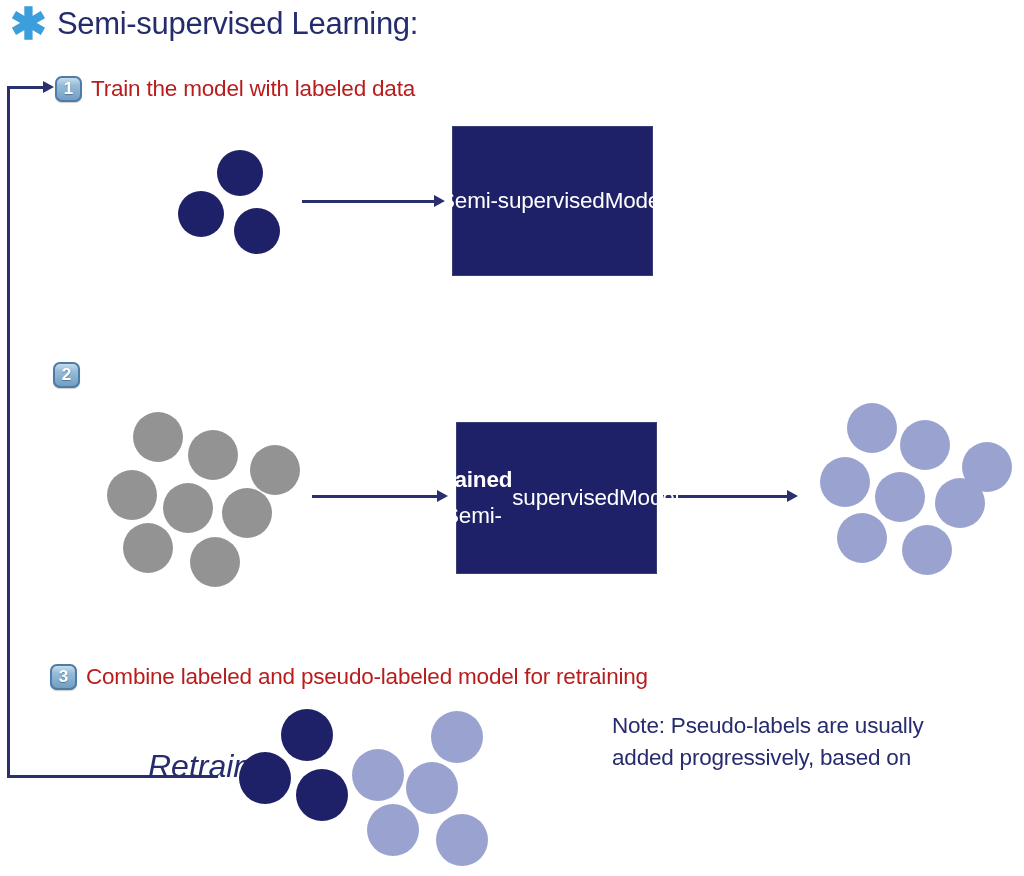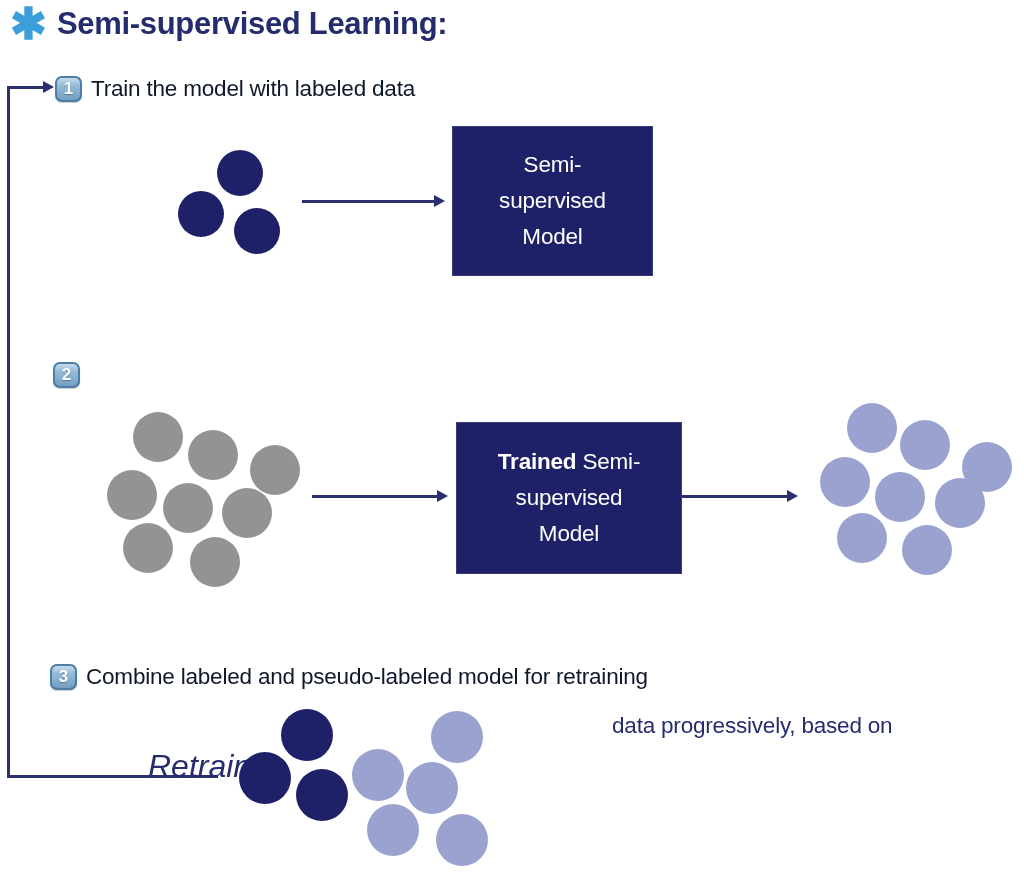--- a/index.html
+++ b/index.html
@@ -14,50 +14,50 @@
 
   
   .title-row {
     position: absolute; left: 10px; top: 4px;
     display: flex; align-items: center; gap: 10px;
   }
   .asterisk {
     color: #3B9FDB; font-size: 44px; line-height: 40px; font-weight: bold;
   }
   .title-text {
-    color: #252C6D; font-size: 31px; font-weight: 700; letter-spacing: -0.3px;
+    color: #252C6D; font-size: 31px; font-weight: 400; letter-spacing: -0.3px;
   }
 
   
   .step-row {
     position: absolute; display: flex; align-items: center; gap: 9px; height: 30px;
   }
   .keycap {
     width: 27px; height: 26px; border-radius: 7px; flex: 0 0 auto;
     background: linear-gradient(180deg, #d3e6f2 0%, #97bcd8 35%, #6d9bc0 100%);
     box-shadow: inset 0 0 0 2px #4d7ca6, 0 1px 1px rgba(0,0,0,0.2);
     color: #ffffff; font-weight: bold; font-size: 17px;
     display: flex; align-items: center; justify-content: center;
     text-shadow: 0 1px 1px rgba(40,70,100,0.5);
   }
-  .step-label { color: #0f172a; font-size: 22.5px; font-weight: 500; letter-spacing: -0.2px; }
+  .step-label { color: #b91c1c; font-size: 22.5px; font-weight: 500; letter-spacing: -0.2px; }
 
   
   .dot { position: absolute; border-radius: 50%; }
   .dot.navy { background: #1F2168; }
   .dot.gray { background: #939393; }
   .dot.purple { background: #9AA3CF; }
   .d46 { width: 46px; height: 46px; }
   .d50 { width: 50px; height: 50px; }
   .d52 { width: 52px; height: 52px; }
 
   
   .model-box {
     position: absolute; background: #1F2168;
-    display: flex; flex-direction: column; align-items: center; justify-content: center;
+    display: flex; flex-direction: row; align-items: center; justify-content: center;
     color: #ffffff; font-size: 22.5px; font-weight: 500; line-height: 36px;
     text-align: center; letter-spacing: -0.2px;
     box-shadow: 0 0 0 1px #3a3f7a;
   }
   .model-box .bold { font-weight: bold; }
 
   
   .arrow { position: absolute; height: 2.5px; background: #2A2F6E; }
   .arrow::after {
     content: ""; position: absolute; right: -10px; top: -5.5px;
@@ -118,21 +118,21 @@
   <div class="dot gray d50" style="left:250px; top:445px;"></div>
   <div class="dot gray d50" style="left:107px; top:470px;"></div>
   <div class="dot gray d50" style="left:163px; top:483px;"></div>
   <div class="dot gray d50" style="left:222px; top:488px;"></div>
   <div class="dot gray d50" style="left:123px; top:523px;"></div>
   <div class="dot gray d50" style="left:190px; top:537px;"></div>
 
   <div class="arrow" style="left:312px; top:495px; width:126px;"></div>
   <div class="arrow" style="left:663px; top:495px; width:125px;"></div>
 
-  <div class="model-box" style="left:457px; top:423px; width:224px; height:150px;">
+  <div class="model-box" style="left:457px; top:423px; width:199px; height:150px;">
     <span><span class="bold">Trained</span><span> Semi-</span></span>
     <span>supervised</span>
     <span>Model</span>
   </div>
 
   <div class="dot purple d50" style="left:847px; top:403px;"></div>
   <div class="dot purple d50" style="left:900px; top:420px;"></div>
   <div class="dot purple d50" style="left:962px; top:442px;"></div>
   <div class="dot purple d50" style="left:820px; top:457px;"></div>
   <div class="dot purple d50" style="left:875px; top:472px;"></div>
@@ -150,16 +150,17 @@
   <div class="dot navy d52" style="left:281px; top:709px;"></div>
   <div class="dot navy d52" style="left:239px; top:752px;"></div>
   <div class="dot navy d52" style="left:296px; top:769px;"></div>
   <div class="dot purple d52" style="left:431px; top:711px;"></div>
   <div class="dot purple d52" style="left:352px; top:749px;"></div>
   <div class="dot purple d52" style="left:406px; top:762px;"></div>
   <div class="dot purple d52" style="left:367px; top:804px;"></div>
   <div class="dot purple d52" style="left:436px; top:814px;"></div>
 
   <div class="note">
-    <div>data progressively, based on</div>
+    <div>Note: Pseudo-labels are usually</div>
+    <div>added progressively, based on</div>
   </div>
 
 </div>
 
 </body></html>

